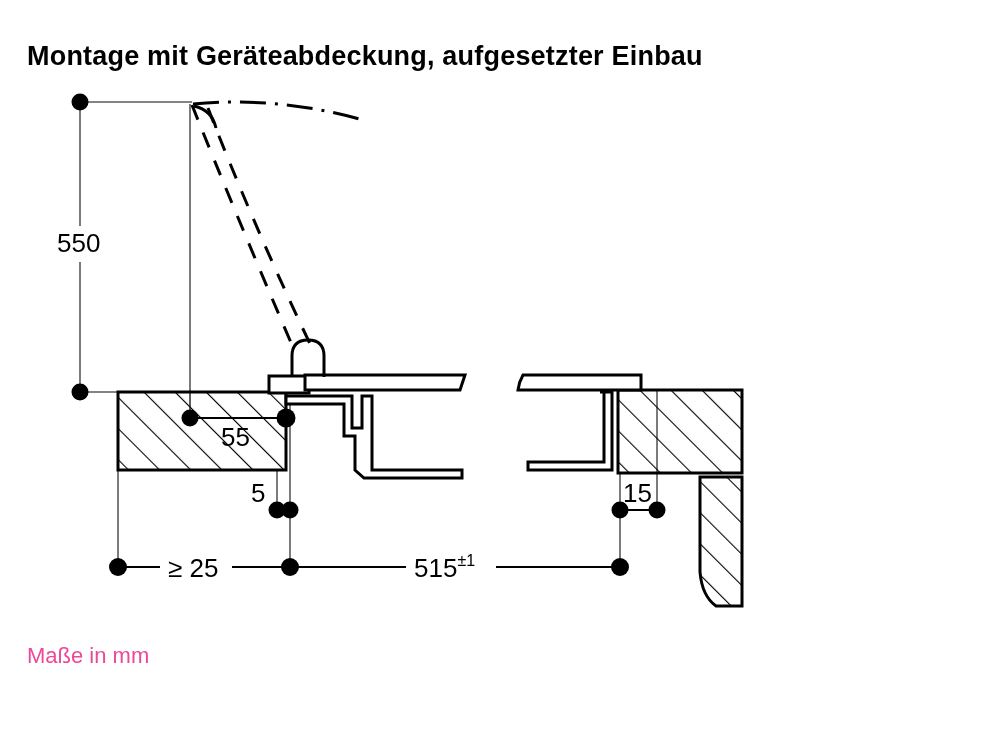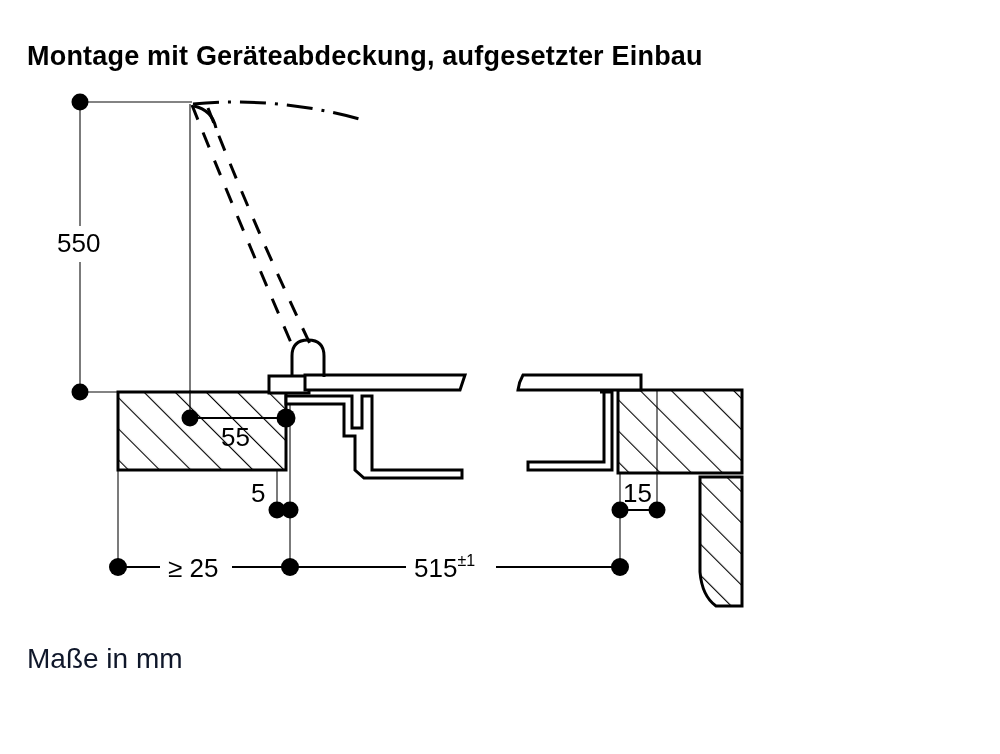--- a/index.html
+++ b/index.html
@@ -28,24 +28,24 @@
     font-size: 27px;
     font-weight: bold;
     letter-spacing: 0.2px;
     white-space: nowrap;
     color: #000000;
   }
   .footnote {
     position: absolute;
     left: 27px;
     top: 643px;
-    font-size: 28px;
+    font-size: 22px;
     font-weight: normal;
     white-space: nowrap;
-    color: #0f172a;
+    color: #ec4899;
   }
   svg.drawing {
     position: absolute;
     left: 0;
     top: 0;
     width: 1000px;
     height: 754px;
   }
   text.dim {
     font-family: "Liberation Sans", sans-serif;

